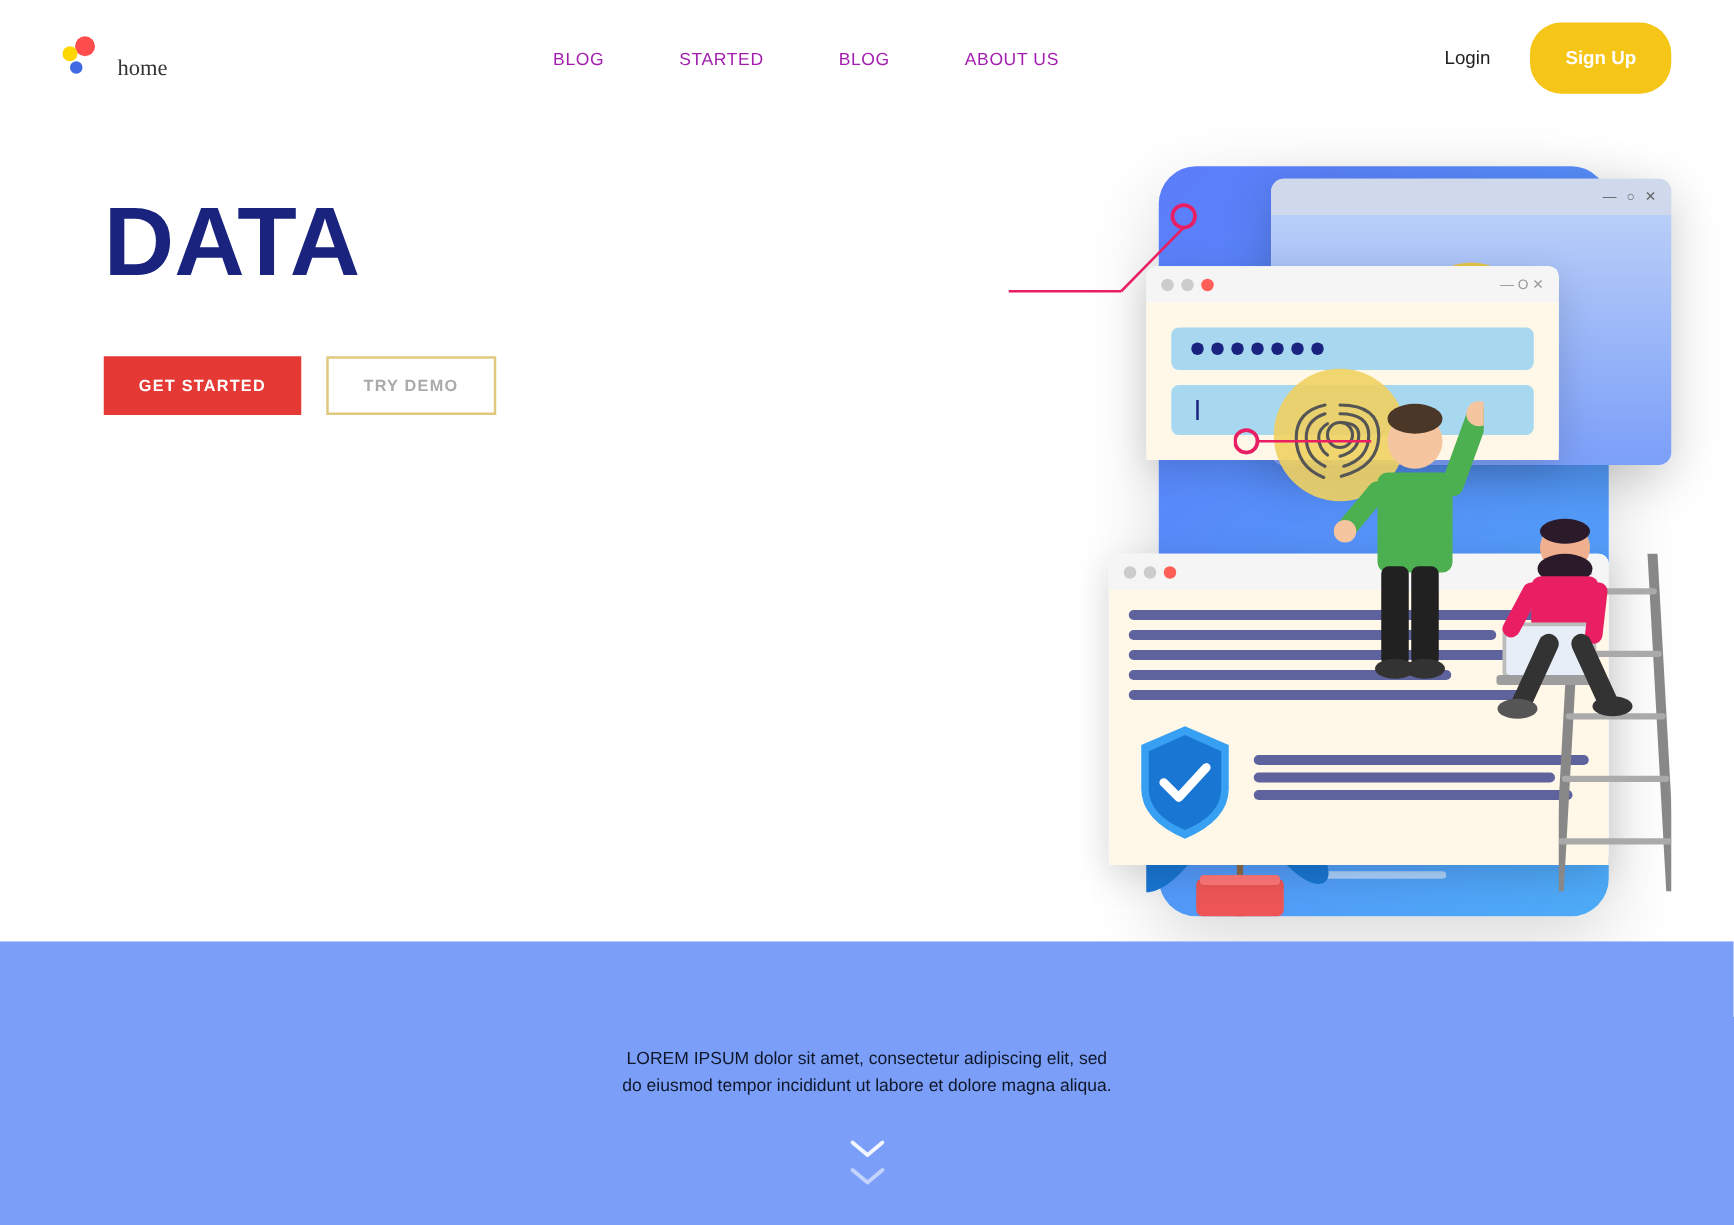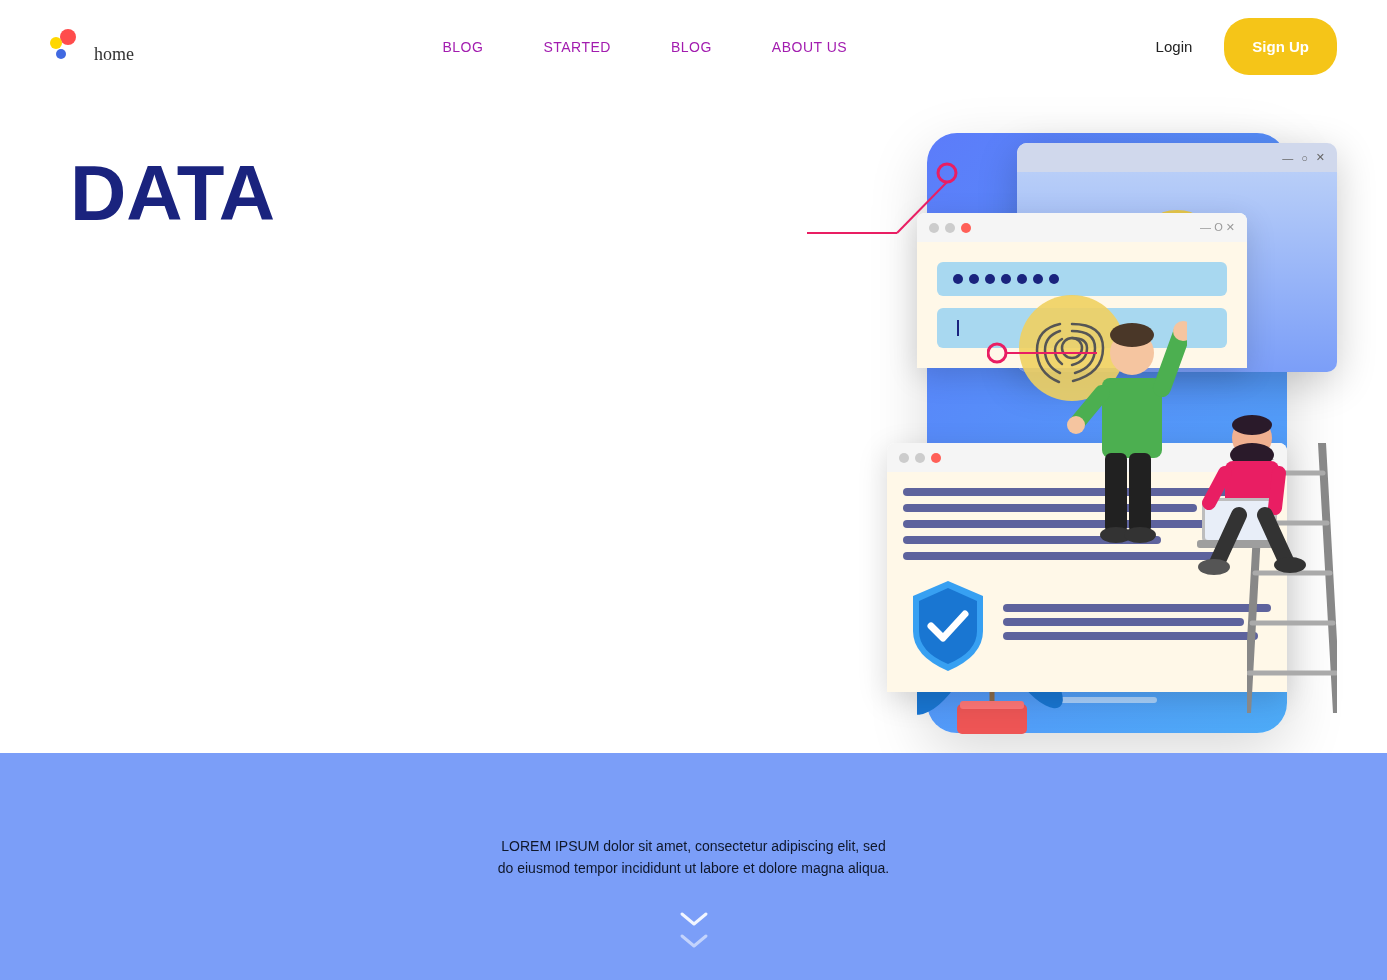--- a/index.html
+++ b/index.html
@@ -80,20 +80,21 @@
       display: flex;
       position: relative;
       height: 660px;
       background: #fff;
       overflow: hidden;
     }
     .hero-left {
       flex: 0 0 520px;
       padding: 60px 0 0 70px;
       z-index: 5;
+      margin-left: 13px;
     }
     .hero-title {
       font-size: 78px;
       font-weight: 900;
       color: #1a237e;
       line-height: 1.05;
       text-transform: uppercase;
       margin-bottom: 50px;
     }
     .hero-buttons {
@@ -351,20 +352,24 @@
     <button class="btn-login">Login</button>
     <button class="btn-signup">Sign Up</button>
   </div>
 </header>
 
 <div class="hero">
 
   <div class="hero-left">
     <div class="hero-title">
       <div>DATA</div>
+    </div>
+    <div class="hero-buttons">
+      <button class="btn-get-started">GET STARTED</button>
+      <button class="btn-try-demo">TRY DEMO</button>
     </div>
   </div>
 
   <div class="hero-illustration">
 
     <div class="phone-main"></div>
 
     <div class="desktop-browser">
       <div class="desktop-titlebar">
         <span>—</span>

